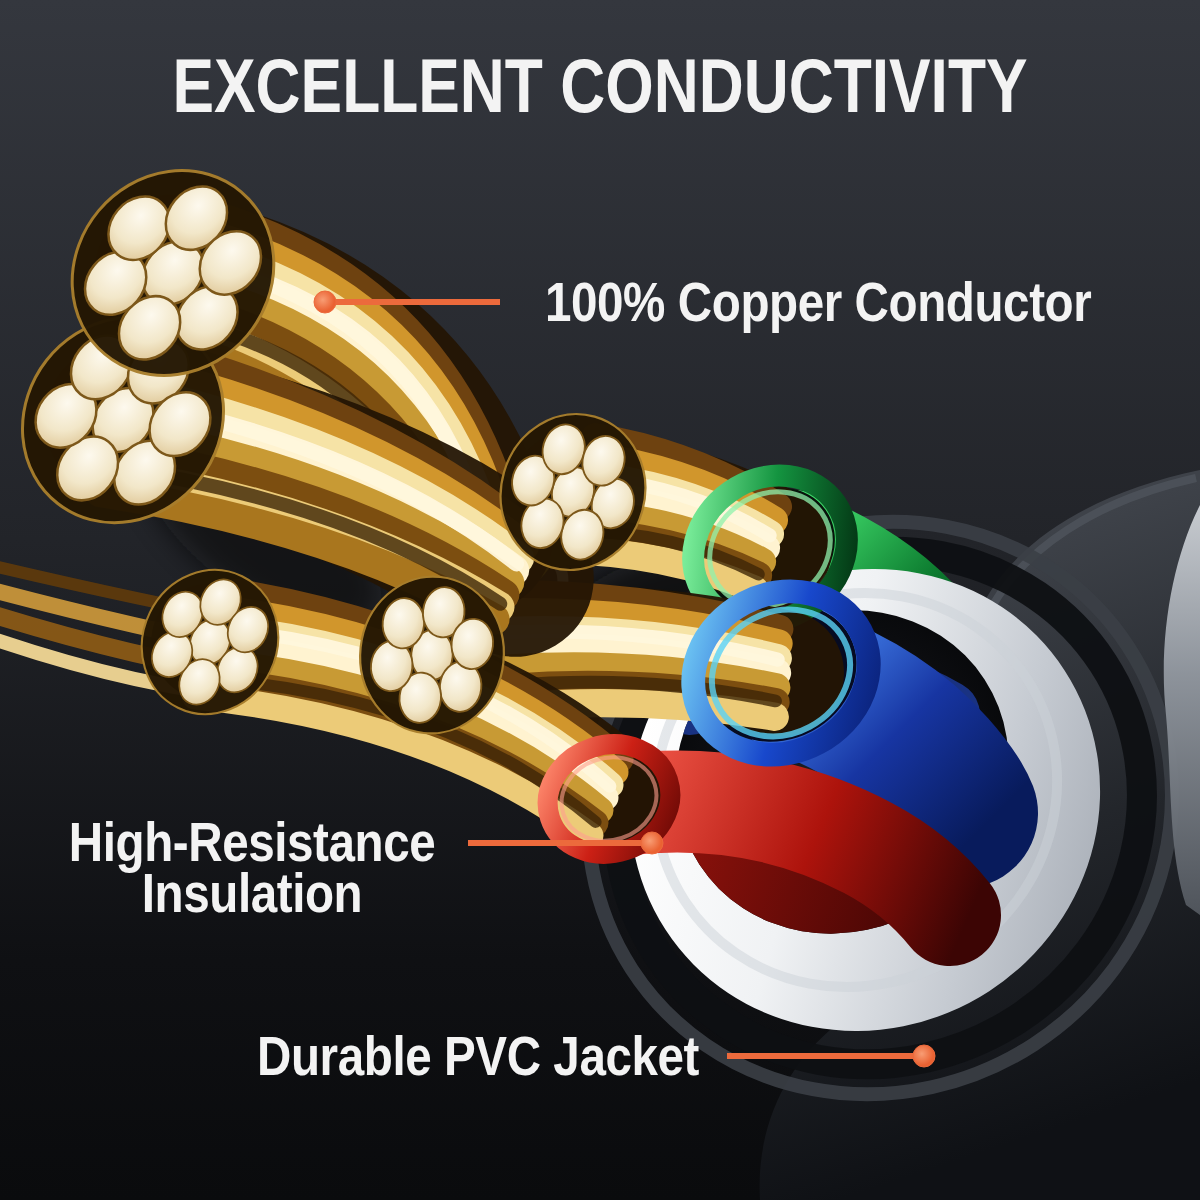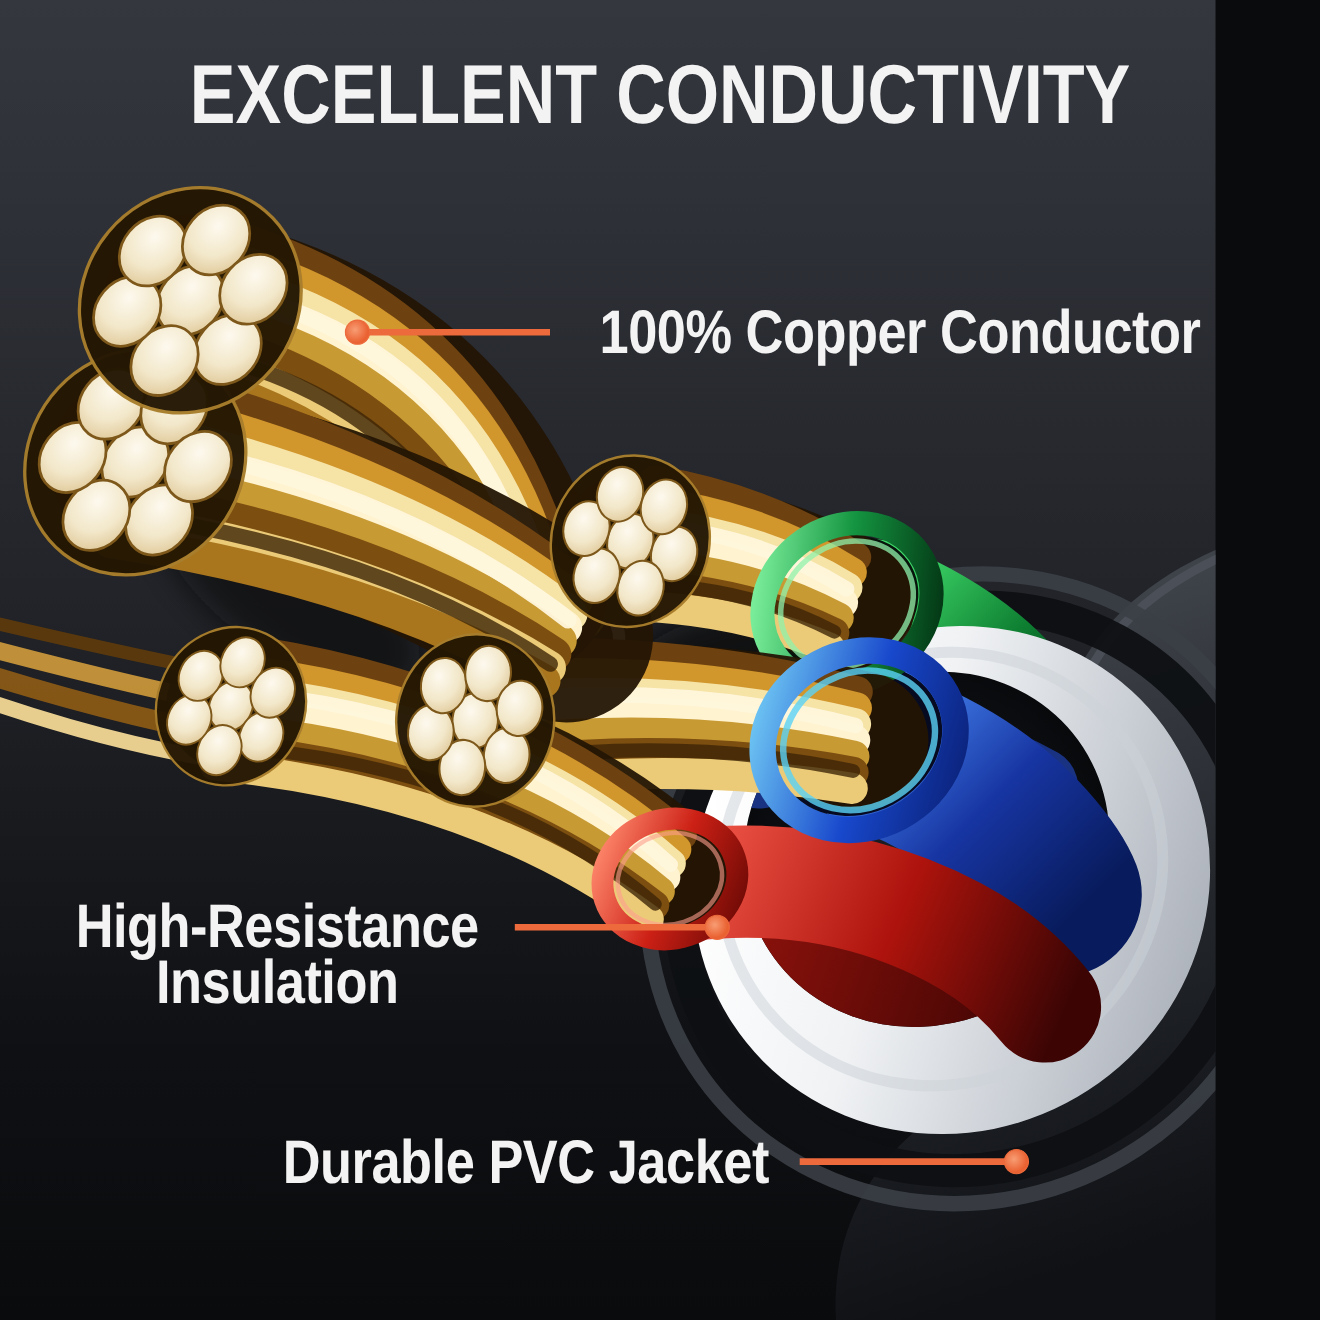--- a/index.html
+++ b/index.html
@@ -1,16 +1,16 @@
 <!DOCTYPE html>
 <html><head>
 <meta charset="utf-8">
 <style>
   html,body{margin:0;padding:0;background:#0a0b0d;}
-  .stage{width:1105px;height:1200px;position:relative;overflow:hidden;text-decoration:underline;}
+  .stage{width:1200px;height:1200px;position:relative;overflow:hidden;text-decoration:underline;}
   svg{display:block;width:1200px;height:1200px;}
   .hl{font-family:"Liberation Sans","DejaVu Sans",sans-serif;font-weight:bold;letter-spacing:0px;}
   .lbl{font-family:"Liberation Sans","DejaVu Sans",sans-serif;font-weight:bold;letter-spacing:-0.5px;}
 </style>
 </head>
 <body>
 
 <div class="stage">
 <svg id="scene" viewBox="0 0 1200 1200">
   <defs>

